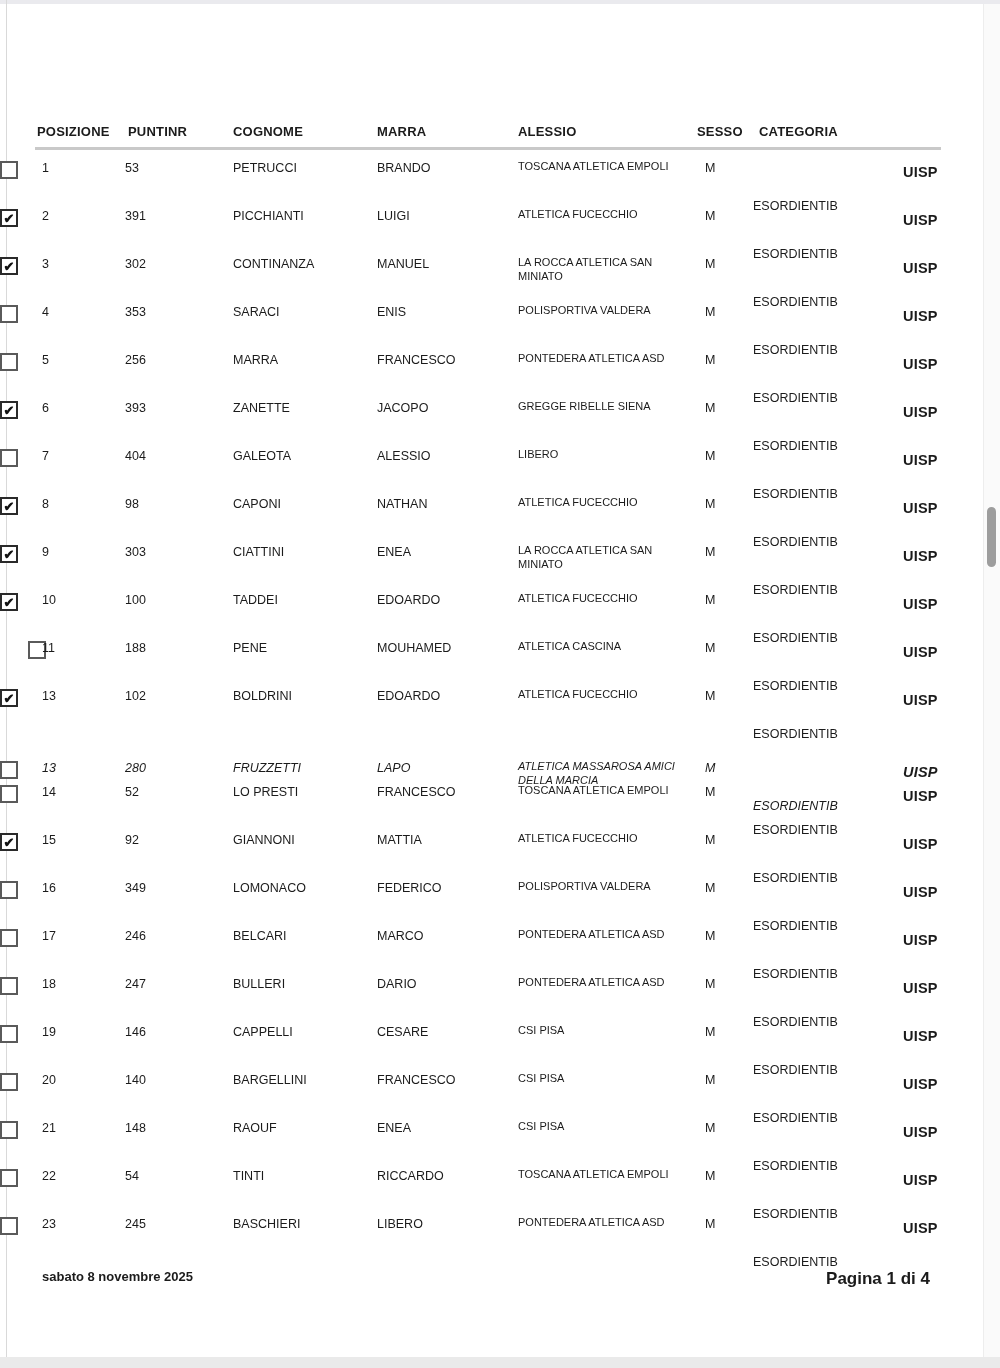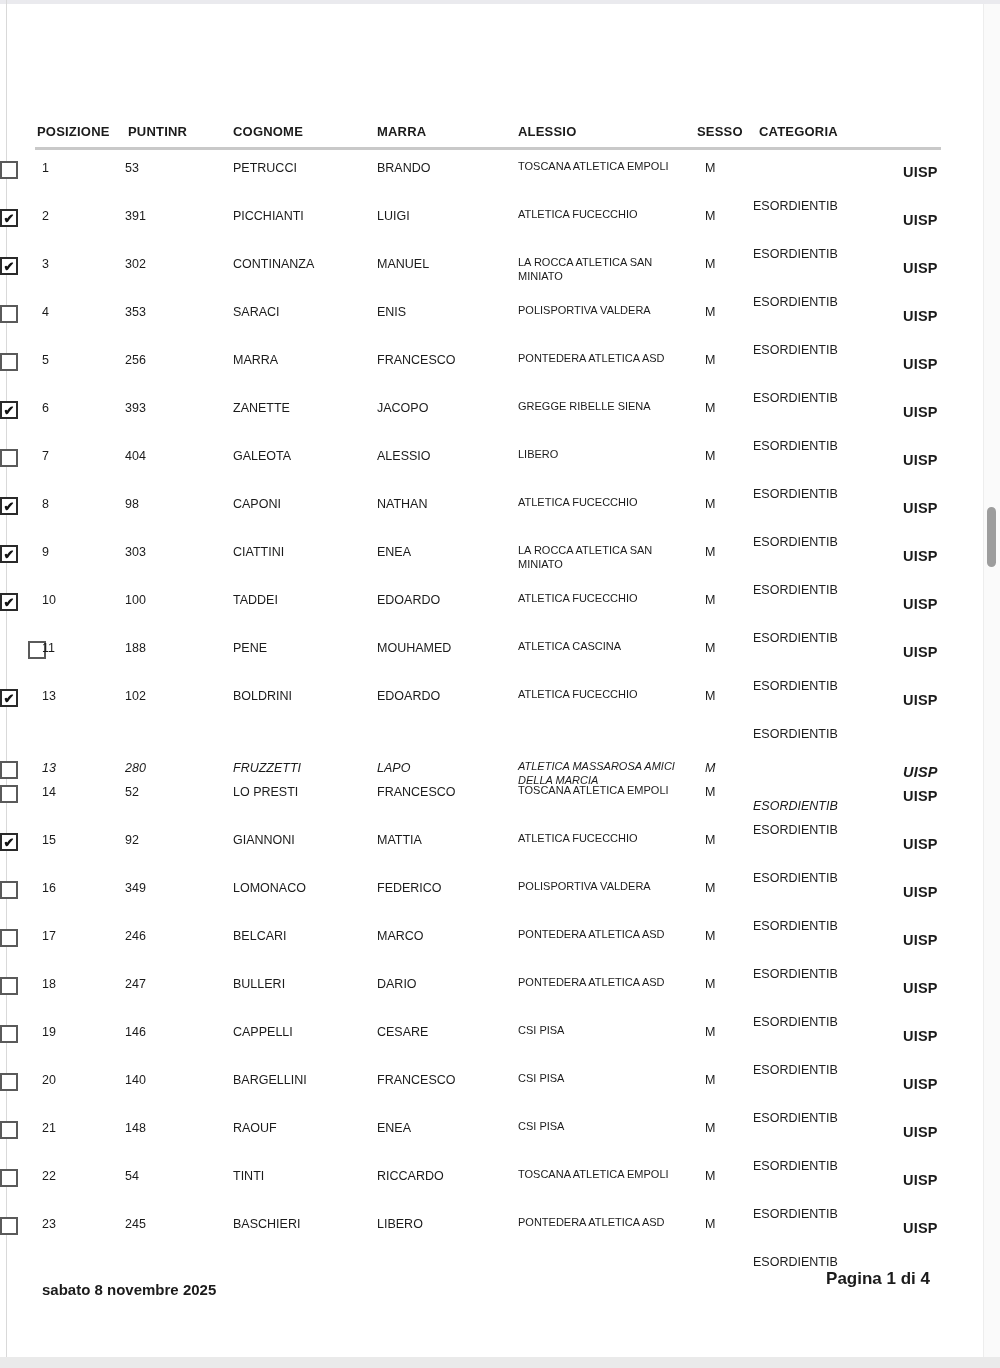--- a/index.html
+++ b/index.html
@@ -34,21 +34,21 @@
   .c-cognome{left:233px;}
   .c-nome{left:377px;}
   .c-gruppo{left:518px;width:178px;font-size:11px;line-height:13.5px;white-space:normal;top:-1px;}
   .c-sesso{left:705px;}
   .c-categoria{left:753px;margin-top:38px;}
   .c-check{left:878px;top:0px;width:14px;height:14px;border:2px solid #2a2a2a;background:#fff;
            display:flex;align-items:center;justify-content:center;font-size:13px;font-weight:700;color:#111;cursor:pointer;}
   .c-check.unchecked{border-color:#5a5a5a;}
   .c-uisp{left:903px;top:3px;font-size:14.5px;font-weight:700;letter-spacing:.2px;}
   
-  .footer-date{position:absolute;left:42px;top:1269px;font-size:15px;font-weight:700;margin-top:12px;}
+  .footer-date{position:absolute;left:42px;top:1269px;font-size:13px;font-weight:700;}
   .footer-page{position:absolute;right:70px;top:1269px;font-size:17px;font-weight:700;}
 </style>
 </head>
 <body>
 
 <div id="page">
 
   <div class="edge-top"></div>
   <div class="edge-left"></div>
   <div class="edge-bottom"></div>

